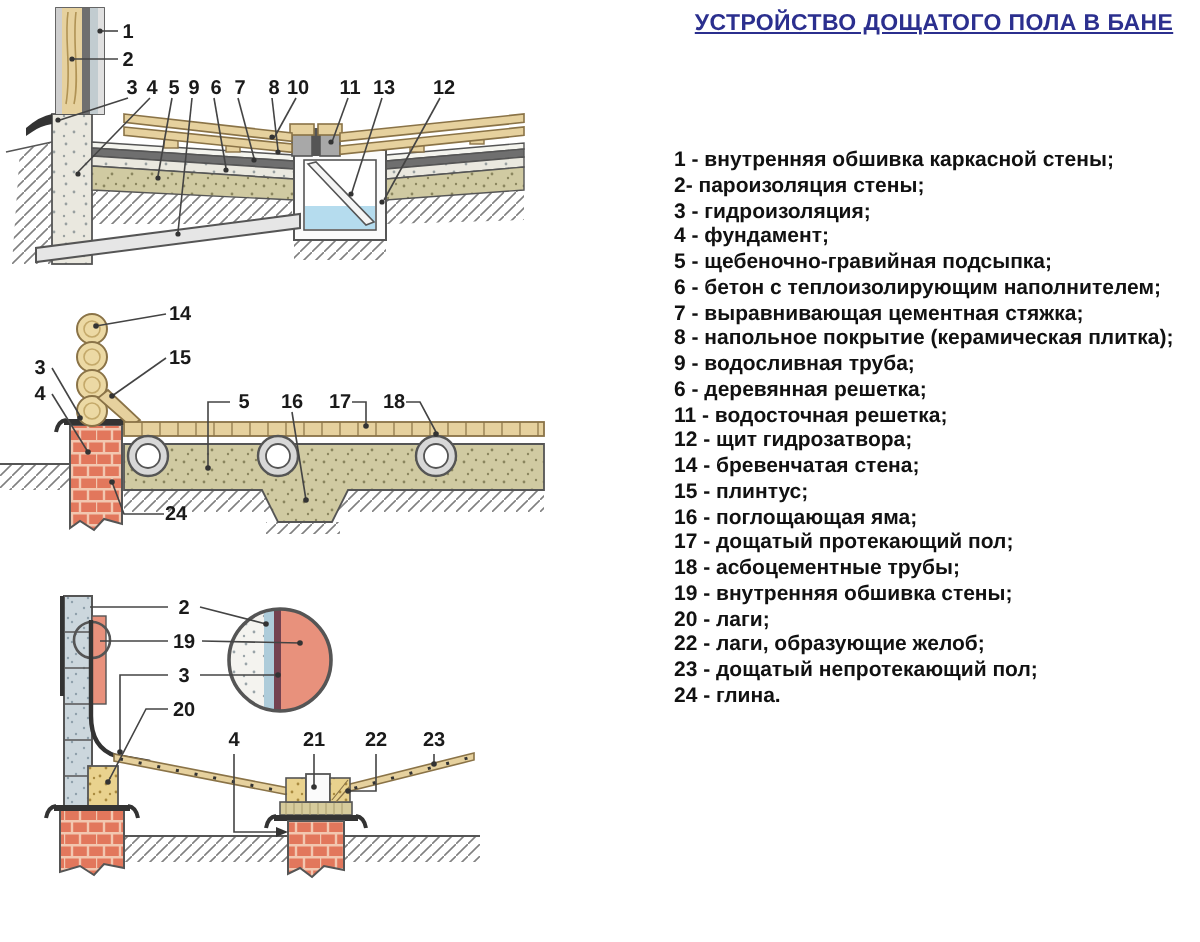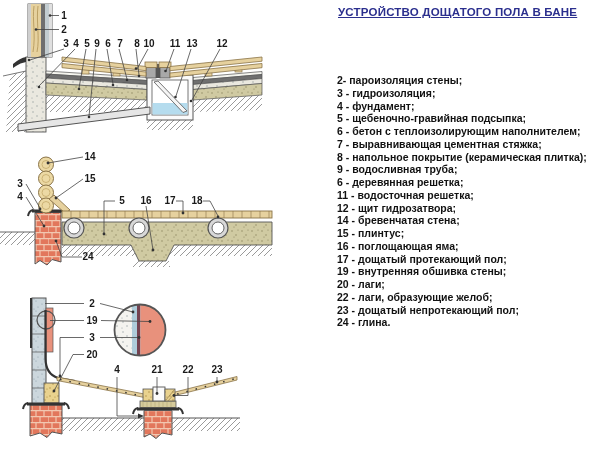--- a/index.html
+++ b/index.html
@@ -1,18 +1,18 @@
 <!DOCTYPE html>
 <html><head>
 <meta charset="utf-8">
 <style>
   html,body{margin:0;padding:0;background:#fff;}
   #page{position:relative;width:600px;height:471px;background:#fff;overflow:hidden;
         font-family:"Liberation Sans",sans-serif;}
-  #title{position:absolute;left:338px;top:6px;width:258px;text-align:left;
+  #title{position:absolute;left:338px;top:6px;width:258px;text-align:center;
          font-size:11.5px;font-weight:bold;letter-spacing:.2px;
          text-decoration:underline;color:#2b2f8e;}
   #legend{position:absolute;left:337px;top:74px;width:260px;
           font-size:10.5px;font-weight:bold;line-height:12.75px;color:#111;}
   .legend-item{white-space:nowrap;}
   svg{position:absolute;left:0;}
   #d1{top:0;} #d2{top:148px;} #d3{top:290px;}
   .callout{font-family:"Liberation Sans",sans-serif;font-size:10px;font-weight:bold;
            fill:#1a1a1a;text-anchor:middle;}
   .lead{stroke:#444;stroke-width:.8;fill:none;}
@@ -20,35 +20,37 @@
   .ln{stroke:#555;}
 </style>
 </head>
 <body>
 
 <div id="page">
 
   <div id="title">УСТРОЙСТВО ДОЩАТОГО ПОЛА В БАНЕ</div>
 
   <div id="legend">
+      <div class="legend-item">1 - внутренняя обшивка каркасной стены;</div>
       <div class="legend-item">2- пароизоляция стены;</div>
       <div class="legend-item">3 - гидроизоляция;</div>
       <div class="legend-item">4 - фундамент;</div>
       <div class="legend-item">5 - щебеночно-гравийная подсыпка;</div>
       <div class="legend-item">6 - бетон с теплоизолирующим наполнителем;</div>
       <div class="legend-item">7 - выравнивающая цементная стяжка;</div>
       <div class="legend-item">8 - напольное покрытие (керамическая плитка);</div>
       <div class="legend-item">9 - водосливная труба;</div>
       <div class="legend-item">6 - деревянная решетка;</div>
       <div class="legend-item">11 - водосточная решетка;</div>
       <div class="legend-item">12 - щит гидрозатвора;</div>
       <div class="legend-item">14 - бревенчатая стена;</div>
       <div class="legend-item">15 - плинтус;</div>
       <div class="legend-item">16 - поглощающая яма;</div>
       <div class="legend-item">17 - дощатый протекающий пол;</div>
+      <div class="legend-item">18 - асбоцементные трубы;</div>
       <div class="legend-item">19 - внутренняя обшивка стены;</div>
       <div class="legend-item">20 - лаги;</div>
       <div class="legend-item">22 - лаги, образующие желоб;</div>
       <div class="legend-item">23 - дощатый непротекающий пол;</div>
       <div class="legend-item">24 - глина.</div>
     </div>
 
   <svg id="d1" width="330" height="145" viewBox="0 0 330 145">
     <defs>
       <pattern id="hatch1" width="6" height="6" patternUnits="userSpaceOnUse">

